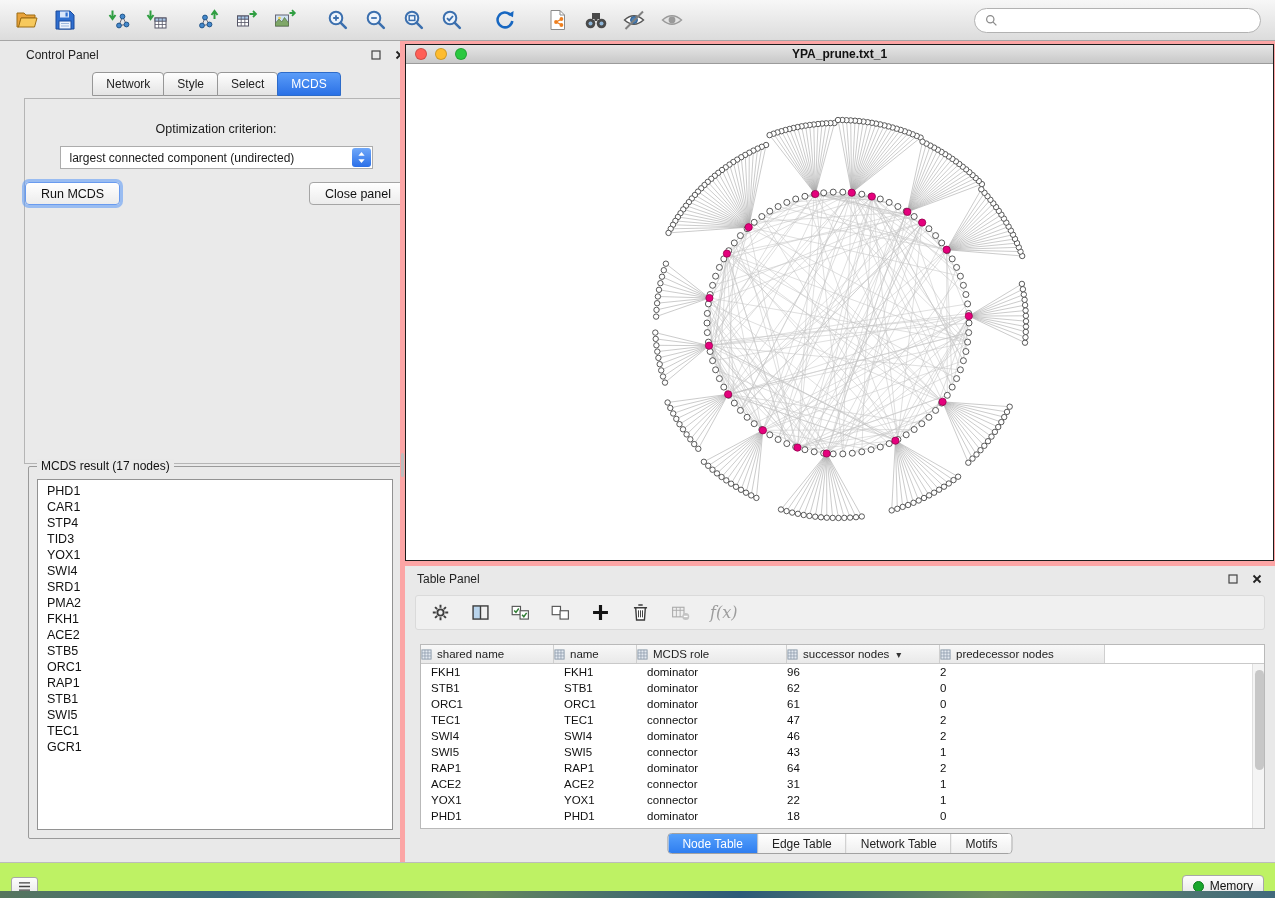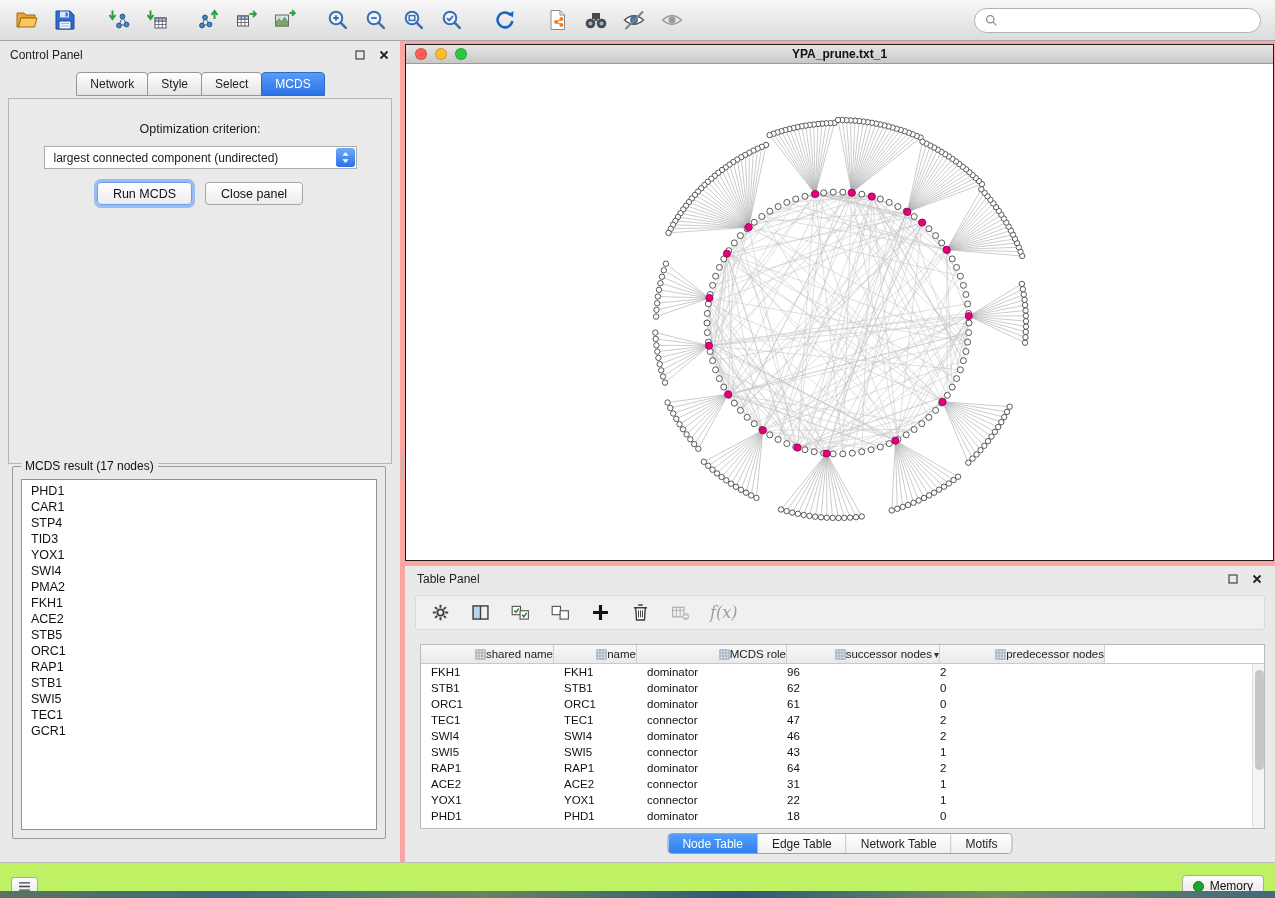--- a/index.html
+++ b/index.html
@@ -9,34 +9,34 @@
 
 
 .toolbar{position:absolute;left:0;top:0;width:1275px;height:41px;background:linear-gradient(#f7f7f7,#dcdcdc);border-bottom:1px solid #a6a6a6;display:flex;align-items:center;padding:0 8px}
 .tb-btn{width:38px;height:32px;display:flex;align-items:center;justify-content:center;border-radius:4px;cursor:default}
 .tb-btn svg{width:24px;height:24px}
 .tb-gap{width:15px}
 .search-box{margin-left:auto;margin-right:6px;width:287px;height:25px;border:1px solid #b2b2b2;border-radius:13px;background:#fff;display:flex;align-items:center;padding:0 10px;gap:6px}
 .search-box input{border:none;outline:none;flex:1;font-size:12px;background:transparent;font-family:inherit}
 
 
-.control-panel{position:absolute;left:0;top:41px;width:400px;height:821px;background:#e9e9e9}
+.control-panel{position:absolute;left:16px;top:41px;width:400px;height:821px;background:#e9e9e9}
 .cp-header{height:28px;display:flex;align-items:center;padding:0 10px}
 .panel-title{font-size:12px;color:#222}
 .panel-header-icons{margin-left:auto;display:flex;gap:11px;align-items:center}
 .mini-ico{width:13px;height:13px;display:flex;align-items:center;justify-content:center}
 .mini-ico svg{width:12px;height:12px}
 .cp-tabs{display:flex;justify-content:center;position:relative;z-index:2;margin-top:3px}
 .cp-tab{padding:4px 13px;font-size:12px;border:1px solid #979797;background:linear-gradient(#fefefe,#e4e4e4);border-radius:4px 4px 0 0;margin-right:-1px;color:#222}
 .cp-tab.active{background:linear-gradient(#5a9cf8,#2b71e6);color:#fff;border-color:#2d6bc9}
 .cp-tabpanel{position:absolute;left:8px;top:57px;width:384px;height:366px;border:1px solid #b5b5b5;background:#eaeaea}
 .opt-label{text-align:center;margin-top:23px;font-size:12.5px}
 .combo{width:313px;height:23px;margin:10px auto 0;background:#fff;border:1px solid #acacac;border-radius:0;display:flex;align-items:center;position:relative;padding-left:9px;font-size:12px}
 .combo-arrows{position:absolute;right:1px;top:1px;bottom:1px;width:19px;background:linear-gradient(#71a9f9,#2a6fe8);border-radius:3px;display:flex;align-items:center;justify-content:center}
-.btn-row{display:flex;justify-content:center;gap:13px;margin-top:13px}
+.btn-row{display:flex;justify-content:space-between;gap:13px;margin-top:13px}
 .btn{height:23px;padding:0 15px;border:1px solid #a5a5a5;border-radius:4px;background:linear-gradient(#ffffff,#ececec);font-size:12.5px;display:flex;align-items:center;color:#111}
 .btn.focus{box-shadow:0 0 0 3px rgba(98,156,245,.6);border-color:#699bef}
 .group-box{position:absolute;left:12px;top:425px;width:374px;height:373px;border:1px solid #9a9a9a;border-radius:2px}
 .group-label{position:absolute;top:-8px;left:8px;background:#e9e9e9;padding:0 4px;font-size:12px;color:#111}
 .mcds-list{position:absolute;left:8px;top:12px;right:8px;bottom:8px;background:#fff;border:1px solid #929292;overflow:hidden;padding-top:3px}
 .mcds-item{font-size:12.5px;line-height:16px;padding:0 9px;color:#111}
 
 
 .right-region{position:absolute;left:400px;top:41px;width:875px;height:821px;background:#fca5a5}
 .v-splitter{position:absolute;left:0;top:0;width:5px;height:821px}
@@ -53,21 +53,21 @@
 
 
 .table-panel{position:absolute;left:5px;top:525px;width:870px;height:296px;background:#e9e9e9}
 .tp-header{height:25px;display:flex;align-items:center;padding:0 12px}
 .tp-toolbar{margin:4px 10px 0;height:35px;background:#f0f0f0;border:1px solid #dadada;border-radius:3px;display:flex;align-items:center;gap:19px;padding:0 14px}
 .tp-toolbar svg{width:21px;height:21px}
 .tp-tool{display:flex;align-items:center;justify-content:center}
 .fx{font-family:"DejaVu Serif",serif;font-style:italic;color:#9c9c9c;font-size:16px}
 .node-table{position:absolute;left:15px;right:10px;top:78px;bottom:33px;background:#fff;border:1px solid #b9b9b9}
 .nt-header{display:flex;height:19px;background:#fff;border-bottom:1px solid #c9c9c9}
-.nt-hcell{display:flex;align-items:center;justify-content:flex-end;font-size:11.5px;border-right:1px solid #cfcfcf;color:#222;background:linear-gradient(#f8f8f8,#e9e9e9)}
+.nt-hcell{display:flex;align-items:center;justify-content:flex-start;gap:5px;font-size:11.5px;border-right:1px solid #cfcfcf;color:#222;background:linear-gradient(#f8f8f8,#e9e9e9)}
 .hdr-ico{width:11px;height:11px}
 .sort-arrow{font-size:10px;color:#333;margin-left:2px}
 .col0{width:133px}.col1{width:83px}.col2{width:150px}.col3{width:153px}.col4{width:165px}
 .nt-body{position:absolute;top:19px;left:0;right:12px;bottom:0;overflow:hidden}
 .nt-row{display:flex;height:16px;align-items:center;background:#fff}
 .nt-cell{font-size:11.5px;padding-left:10px;color:#111;overflow:hidden;white-space:nowrap}
 .nt-cell.num{text-align:left;padding-right:18px;padding-left:0}
 .nt-scrollbar{position:absolute;right:0;top:19px;bottom:0;width:12px;background:#f4f4f4;border-left:1px solid #e0e0e0}
 .nt-thumb{position:absolute;left:1.5px;top:6px;width:9px;height:100px;background:#c7c7c7;border-radius:5px}
 .tp-tabs{position:absolute;bottom:8px;left:50%;transform:translateX(-50%);display:flex;border:1px solid #a2a2a2;border-radius:4px;overflow:hidden;height:21px;background:#fff}
@@ -266,20 +266,21 @@
     </div>
     <div class="group-box">
       <span class="group-label">MCDS result (17 nodes)</span>
       <div class="mcds-list">
           <div class="mcds-item">PHD1</div>
           <div class="mcds-item">CAR1</div>
           <div class="mcds-item">STP4</div>
           <div class="mcds-item">TID3</div>
           <div class="mcds-item">YOX1</div>
           <div class="mcds-item">SWI4</div>
+          <div class="mcds-item">SRD1</div>
           <div class="mcds-item">PMA2</div>
           <div class="mcds-item">FKH1</div>
           <div class="mcds-item">ACE2</div>
           <div class="mcds-item">STB5</div>
           <div class="mcds-item">ORC1</div>
           <div class="mcds-item">RAP1</div>
           <div class="mcds-item">STB1</div>
           <div class="mcds-item">SWI5</div>
           <div class="mcds-item">TEC1</div>
           <div class="mcds-item">GCR1</div>

